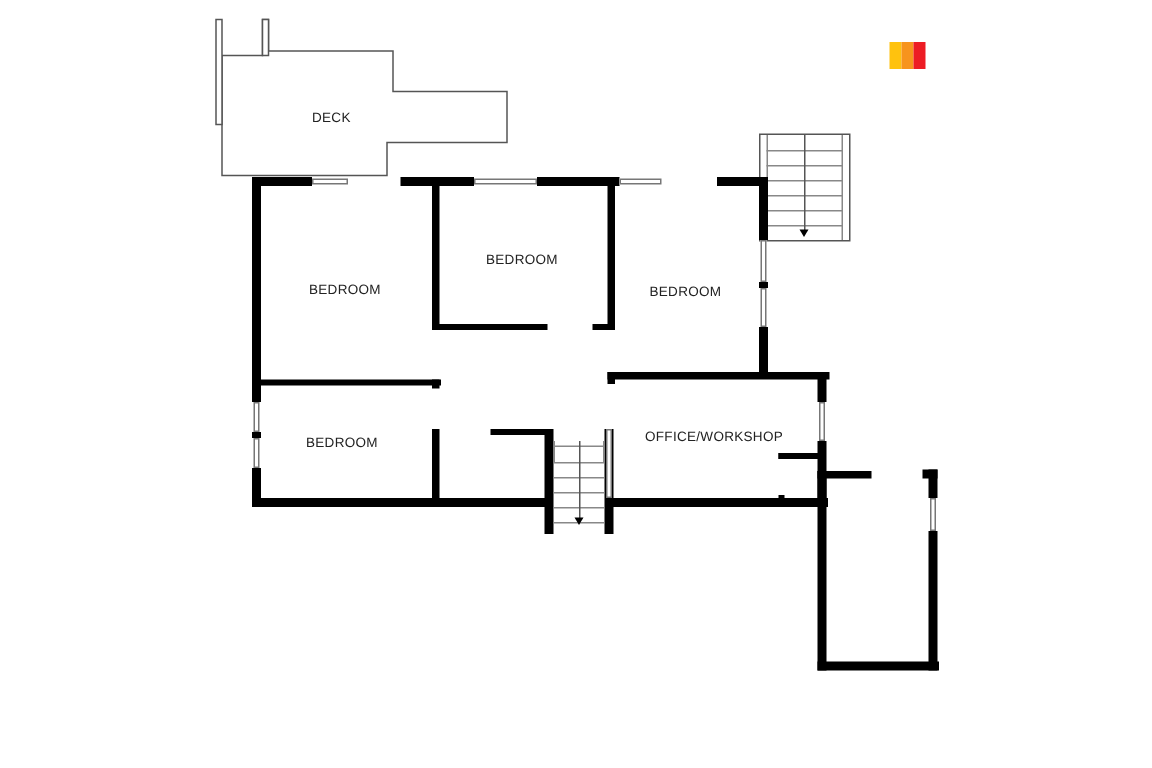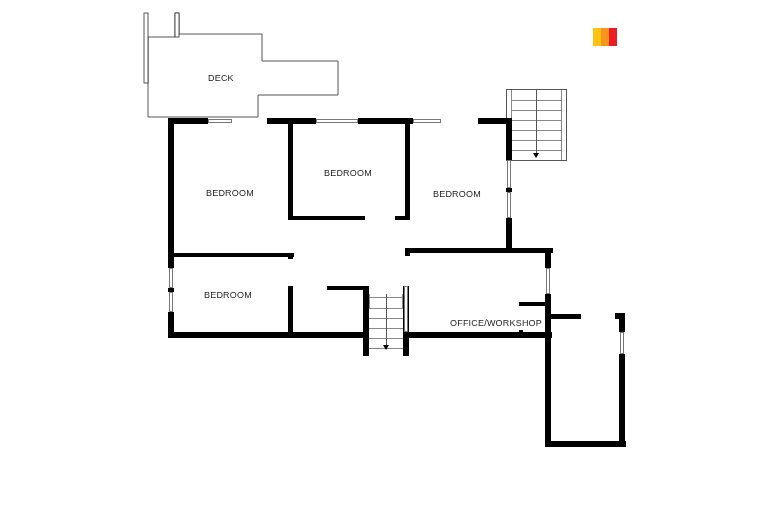--- a/index.html
+++ b/index.html
@@ -112,13 +112,13 @@
 <div class="w" style="left:545px;top:441px;width:81px;height:6px;"></div>
 <div class="w" style="left:615px;top:313px;width:10px;height:6px;"></div>
 <div class="w" style="left:619px;top:313px;width:6px;height:19px;"></div>
 <div class="win" style="left:620px;top:332px;width:4px;height:22px;"></div>
 <div class="w" style="left:619px;top:354px;width:6px;height:93px;"></div>
 
 <span class="lbl" style="left:206px;top:188px;">BEDROOM</span>
 <span class="lbl" style="left:324px;top:168px;">BEDROOM</span>
 <span class="lbl" style="left:433px;top:189px;">BEDROOM</span>
 <span class="lbl" style="left:204px;top:290px;">BEDROOM</span>
-<span class="lbl" style="left:450px;top:286px;margin-top:32px;">OFFICE/WORKSHOP</span>
+<span class="lbl" style="left:430px;top:286px;">OFFICE/WORKSHOP</span>
 
 </body></html>

